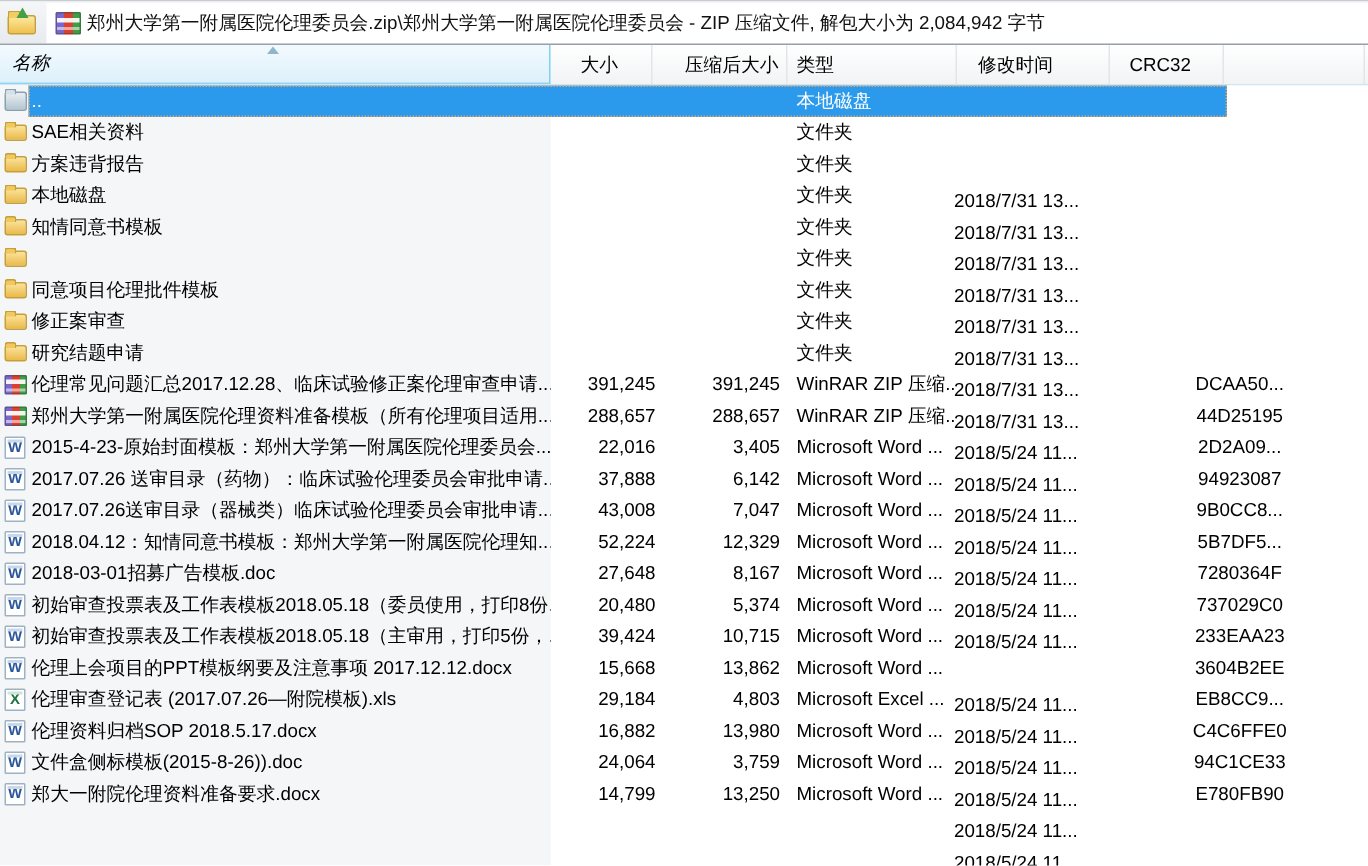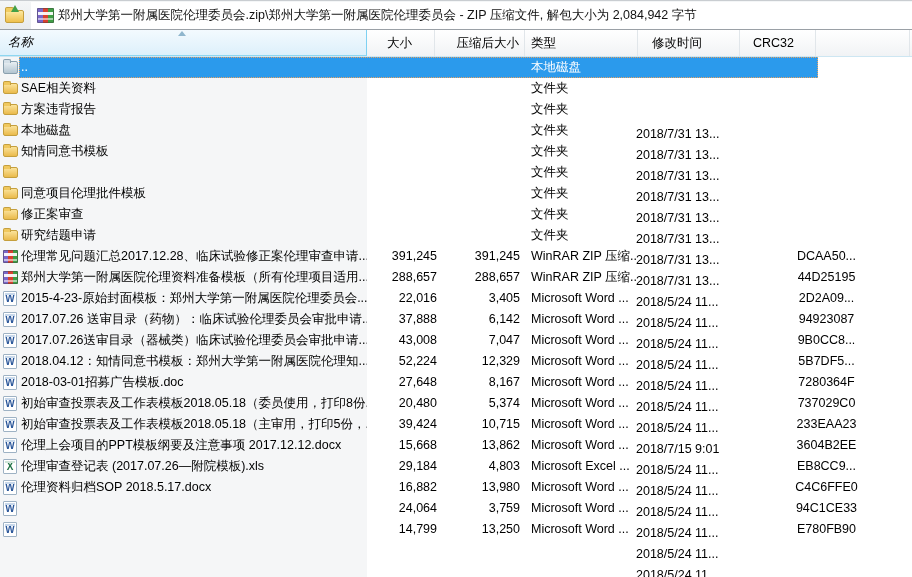--- a/index.html
+++ b/index.html
@@ -280,21 +280,20 @@
       <span class="cell c-type">Microsoft Word ...</span>
       <span class="cell c-mod">2018/5/24 11...</span>
       <span class="cell c-crc">7280364F</span>
     </div>
       <div class="row">
       <span class="ic ic-word"></span>
       <span class="cell c-name">初始审查投票表及工作表模板2018.05.18（委员使用，打印8份...</span>
       <span class="cell c-size">20,480</span>
       <span class="cell c-packed">5,374</span>
       <span class="cell c-type">Microsoft Word ...</span>
-      <span class="cell c-mod">2018/7/15 9:01</span>
       <span class="cell c-crc">737029C0</span>
     </div>
       <div class="row">
       <span class="ic ic-word"></span>
       <span class="cell c-name">初始审查投票表及工作表模板2018.05.18（主审用，打印5份，...</span>
       <span class="cell c-size">39,424</span>
       <span class="cell c-packed">10,715</span>
       <span class="cell c-type">Microsoft Word ...</span>
       <span class="cell c-mod">2018/5/24 11...</span>
       <span class="cell c-crc">233EAA23</span>
@@ -321,28 +320,30 @@
       <span class="ic ic-word"></span>
       <span class="cell c-name">伦理资料归档SOP 2018.5.17.docx</span>
       <span class="cell c-size">16,882</span>
       <span class="cell c-packed">13,980</span>
       <span class="cell c-type">Microsoft Word ...</span>
       <span class="cell c-mod">2018/5/24 11...</span>
       <span class="cell c-crc">C4C6FFE0</span>
     </div>
       <div class="row">
       <span class="ic ic-word"></span>
+      <span class="cell c-name">文件盒侧标模板(2015-8-26)).doc</span>
       <span class="cell c-size">24,064</span>
       <span class="cell c-packed">3,759</span>
       <span class="cell c-type">Microsoft Word ...</span>
       <span class="cell c-mod">2018/5/24 11...</span>
       <span class="cell c-crc">94C1CE33</span>
     </div>
       <div class="row">
       <span class="ic ic-word"></span>
+      <span class="cell c-name">郑大一附院伦理资料准备要求.docx</span>
       <span class="cell c-size">14,799</span>
       <span class="cell c-packed">13,250</span>
       <span class="cell c-type">Microsoft Word ...</span>
       <span class="cell c-mod">2018/5/24 11...</span>
       <span class="cell c-crc">E780FB90</span>
     </div>
     </div>
 
 </div>
 

